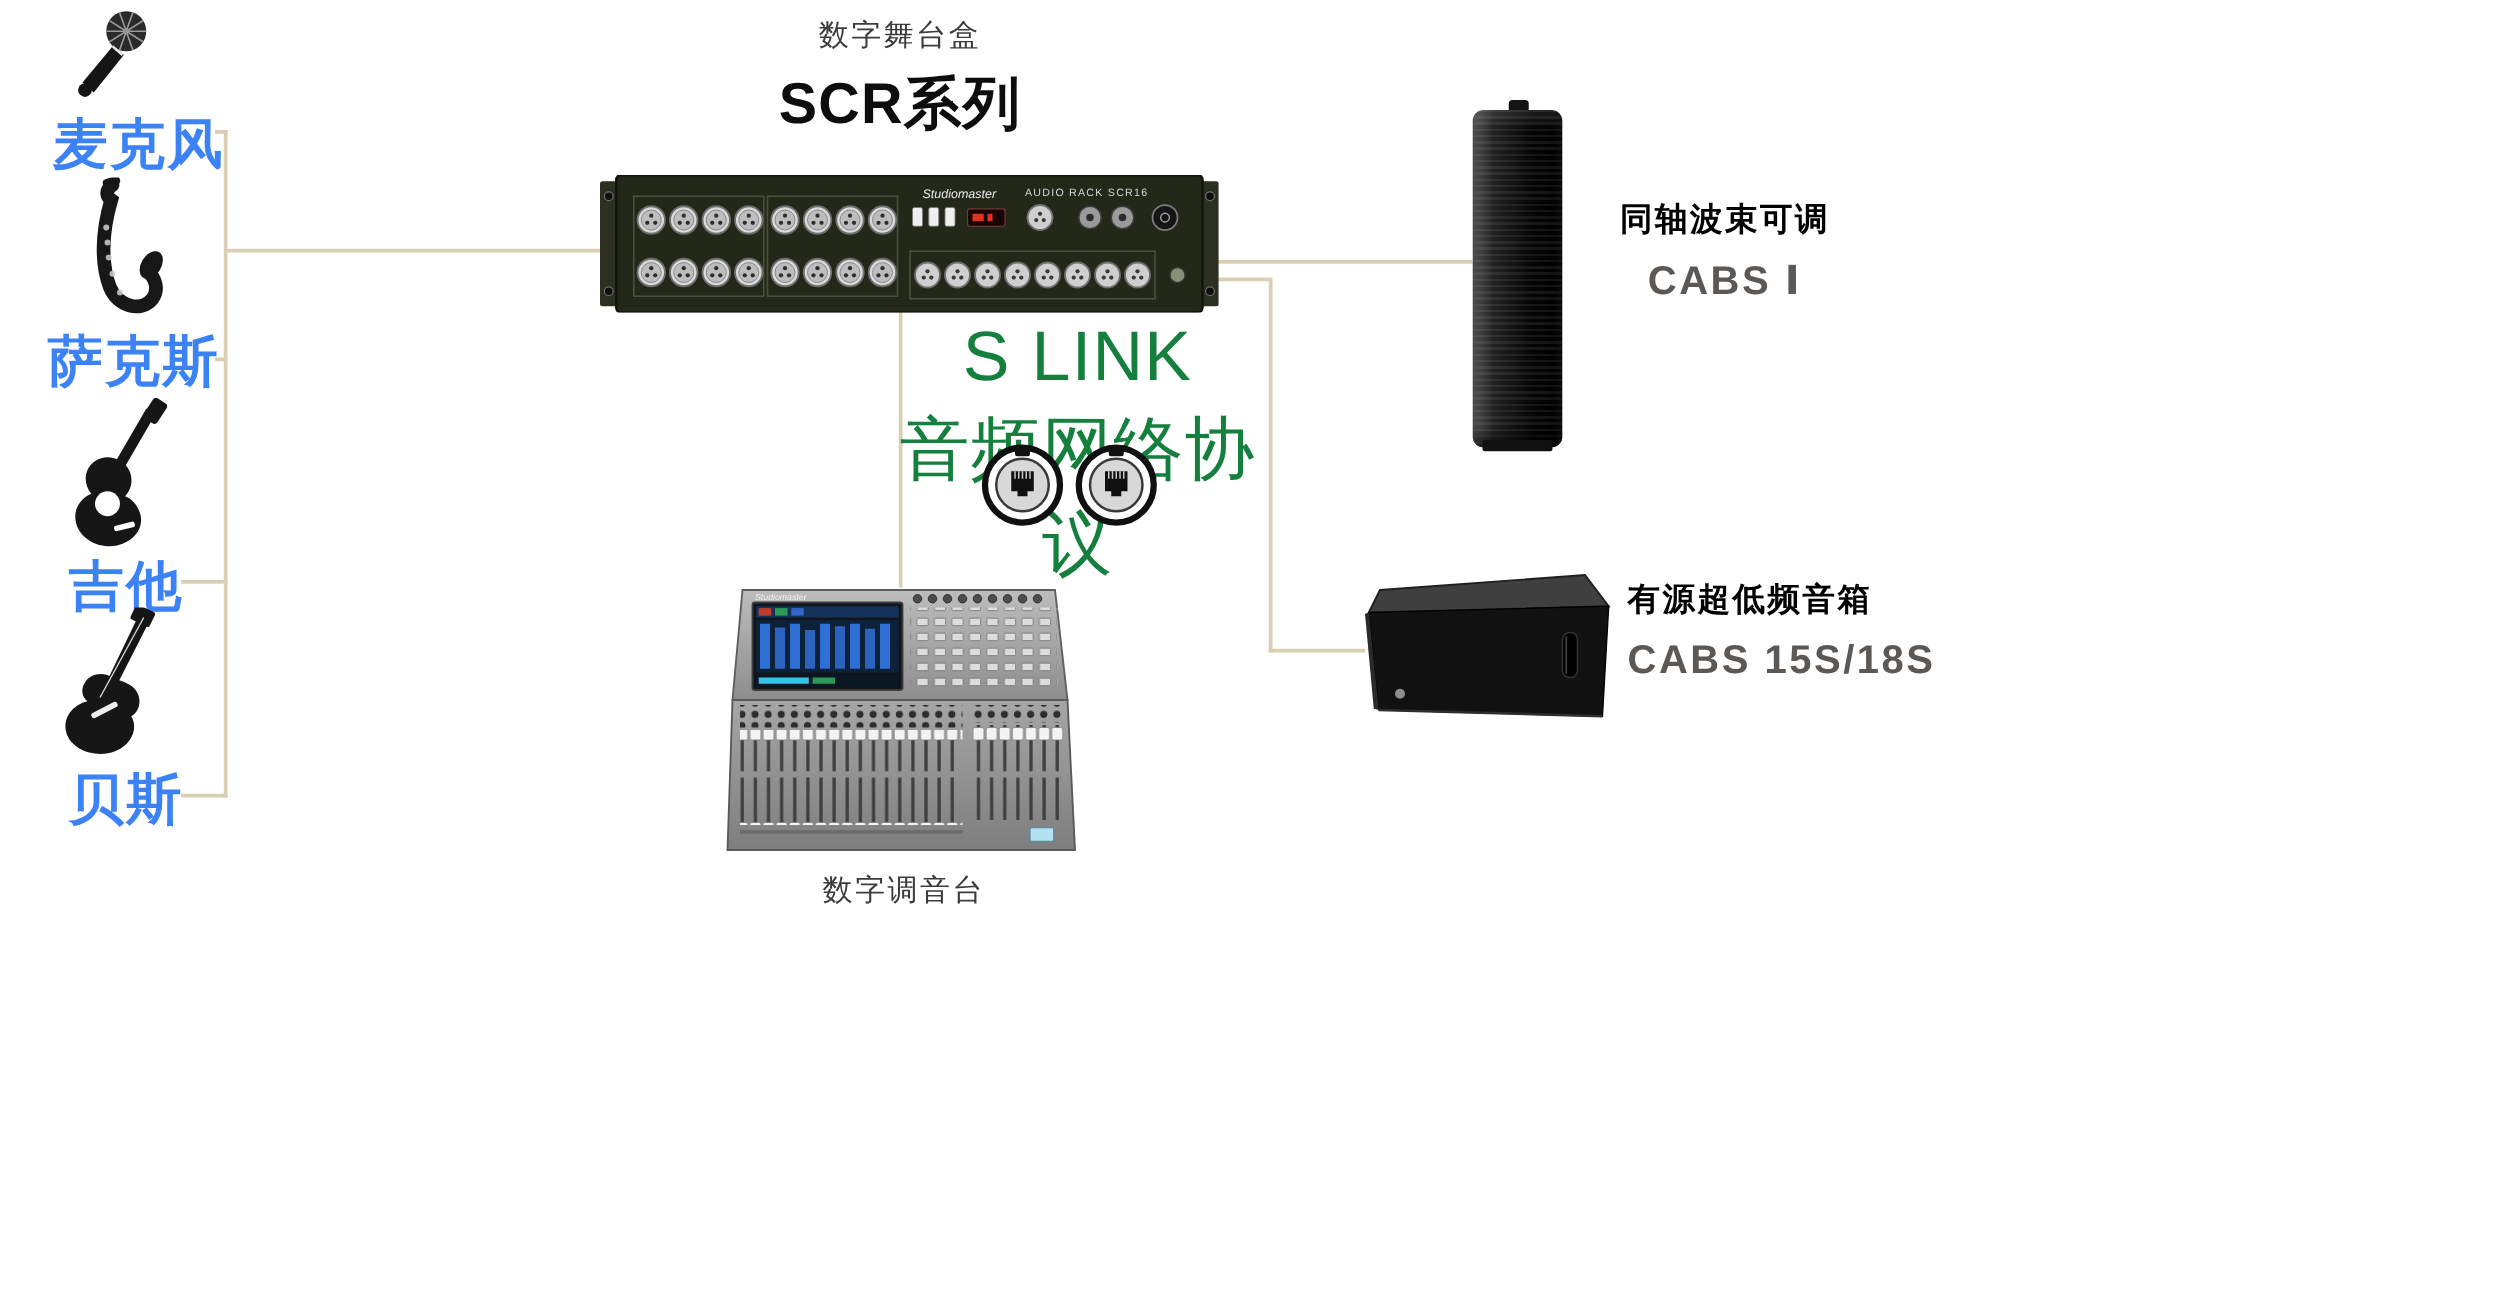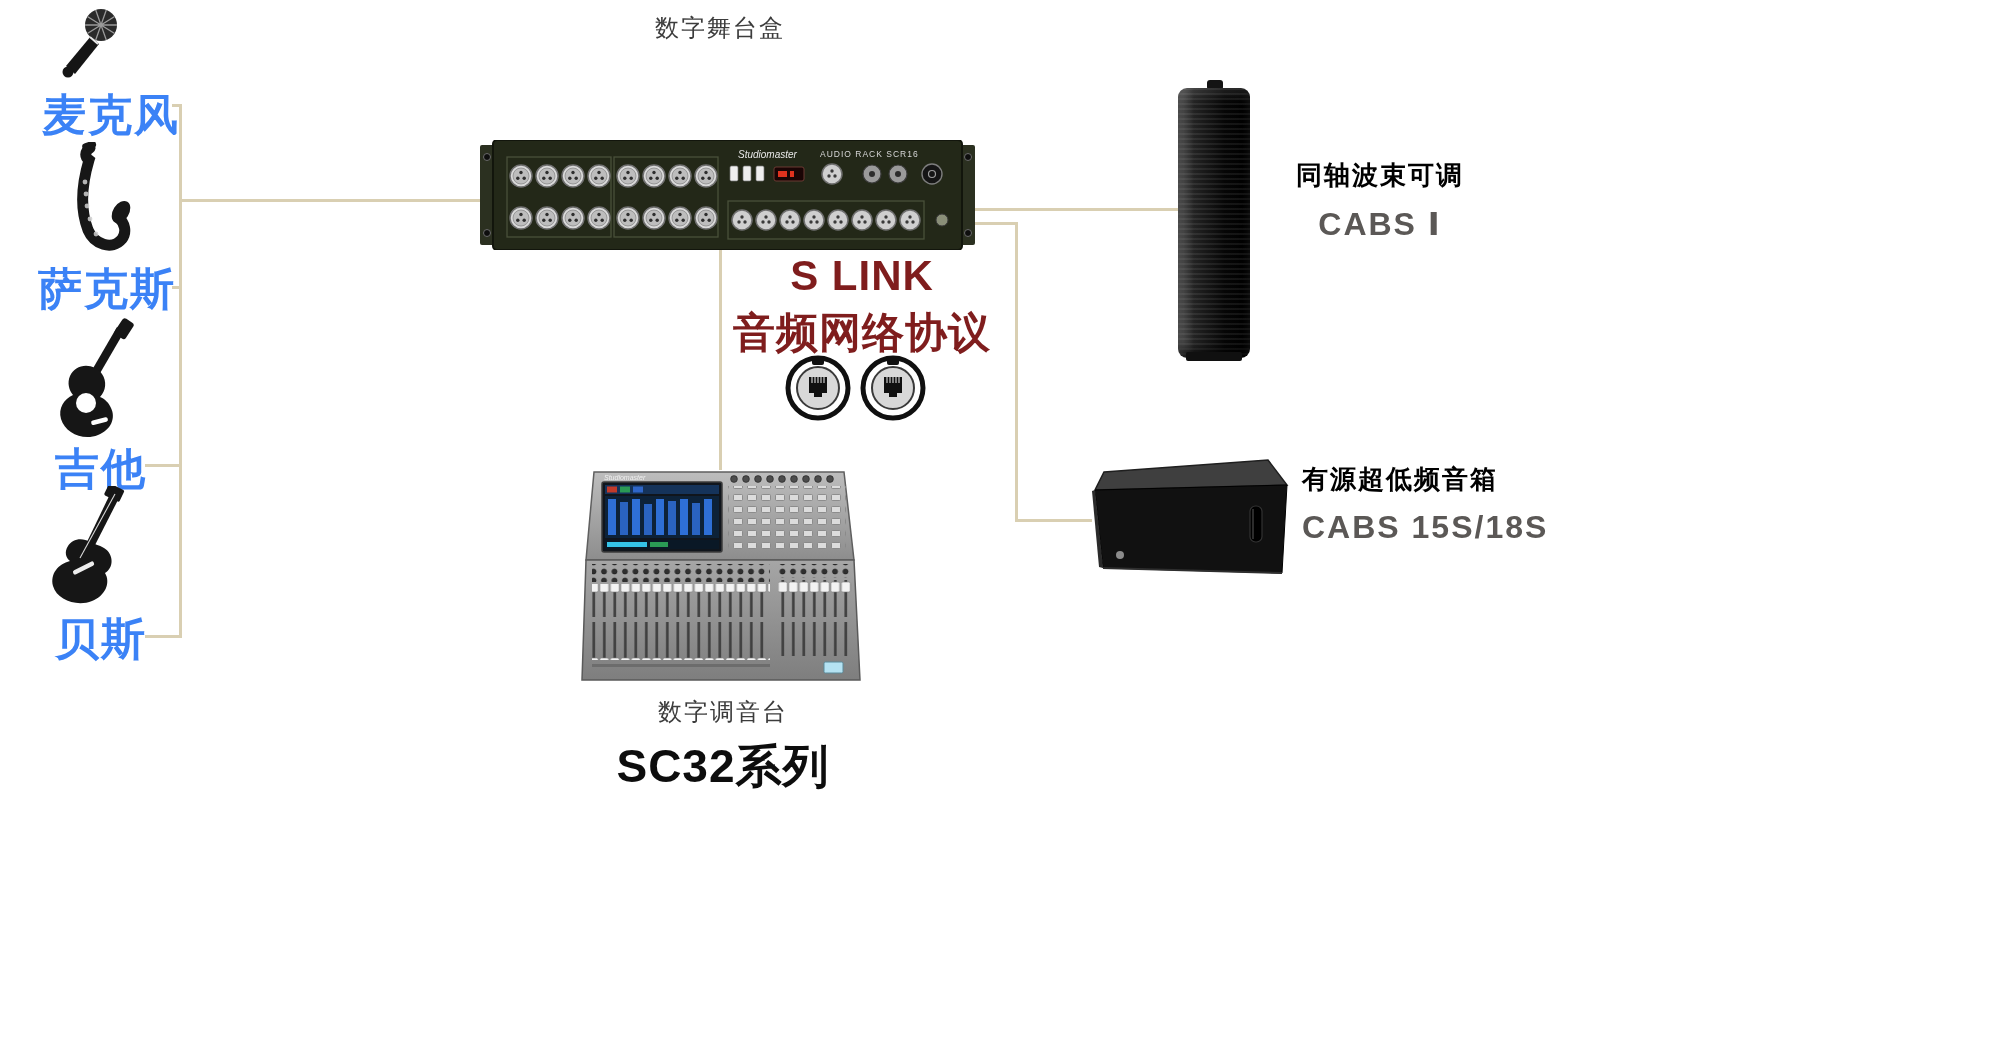--- a/index.html
+++ b/index.html
@@ -4,21 +4,21 @@
 <style>
   html,body{margin:0;padding:0;background:#fff;}
   .canvas{position:relative;width:2000px;height:1049px;background:#fff;overflow:hidden;
           font-family:"Liberation Sans","DejaVu Sans",sans-serif;color:#1a1a1a;}
   .abs{position:absolute;}
   .line{position:absolute;background:#d9cfb2;}
   .zh{font-weight:600;color:#3b82f6;}
   .src-label{font-size:44px;letter-spacing:2px;}
   .hdr-sub{font-size:24px;font-weight:500;color:#3c3c3c;letter-spacing:2px;}
   .hdr-title{font-size:46px;font-weight:700;color:#0d0d0d;letter-spacing:1px;}
-  .slink-t{font-size:42px;font-weight:700;color:#7f1d1d;letter-spacing:1px;}
+  .slink-t{font-size:56px;font-weight:400;color:#15803d;letter-spacing:1px;}
   .desc{font-size:26px;font-weight:600;color:#000000;letter-spacing:2px;}
   .model{font-size:32px;font-weight:700;color:#5b5856;letter-spacing:2px;}
   .center{text-align:center;}
   .colspk{position:absolute;left:1178px;top:88px;width:72px;height:270px;border-radius:9px;
     background:
       repeating-linear-gradient(180deg, rgba(255,255,255,0.07) 0 2px, rgba(0,0,0,0) 2px 5px),
       linear-gradient(90deg,#5a5a5a 0%,#232323 22%,#060606 65%,#000 100%);
     box-shadow: inset 0 8px 10px rgba(255,255,255,0.10), inset 0 -8px 10px rgba(0,0,0,0.6);}
   .colspk-tab{position:absolute;left:1207px;top:80px;width:16px;height:10px;background:#141414;border-radius:3px;}
   .colspk-base{position:absolute;left:1186px;top:352px;width:56px;height:9px;background:#101010;border-radius:2px;}
@@ -87,20 +87,21 @@
       <path d="M68,4 L76,10 L49,63 L42,58 Z"></path>
       <path d="M46,56 C38,51 28,53 24,60 C20,66 22,72 26,75 C14,78 6,88 9,100 C13,114 33,121 48,115 C61,110 67,97 61,87 C70,82 70,68 60,62 C55,59 50,58 46,56 Z"></path>
     </g>
     <path d="M71,8 L36,72" stroke="#d9d9d9" stroke-width="1.1"></path>
     <rect x="28" y="80" width="23" height="4.5" rx="2" fill="#ededed" transform="rotate(-27 39 82)"></rect>
   </svg>
   <div class="abs zh src-label" style="left:55px;top:610px;">贝斯</div>
 
   <div class="abs center" style="left:555px;top:12px;width:330px;">
     <div class="hdr-sub">数字舞台盒</div>
+    <div class="hdr-title" style="margin-top:8px;">SCR系列</div>
   </div>
 
   <svg class="abs" style="left:480px;top:140px;" width="495" height="110" viewBox="0 0 495 110">
     <defs>
       <g id="xlrf">
         <circle r="11" fill="#d9d9d9" stroke="#6f6f6f" stroke-width="1.5"></circle>
         <circle r="8" fill="#bdbdbd" stroke="#8a8a8a" stroke-width="0.8"></circle>
         <circle cx="0" cy="-3.5" r="1.7" fill="#2e2e2e"></circle>
         <circle cx="-3.2" cy="2.2" r="1.7" fill="#2e2e2e"></circle>
         <circle cx="3.2" cy="2.2" r="1.7" fill="#2e2e2e"></circle>
@@ -260,21 +261,20 @@
     <rect x="14" y="96" width="178" height="18" fill="url(#mbtn)"></rect>
     <rect x="14" y="116" width="178" height="76" fill="url(#fad)"></rect>
     <rect x="200" y="96" width="74" height="14" fill="url(#mbtn)"></rect>
     <rect x="200" y="112" width="74" height="76" fill="url(#fad)"></rect>
     <rect x="246" y="194" width="19" height="11" rx="1.5" fill="#b5e2f2" stroke="#5a8a9a" stroke-width="1"></rect>
     <rect x="14" y="196" width="178" height="3" fill="#6c6c6c"></rect>
   </svg>
 
   <div class="abs center" style="left:558px;top:696px;width:330px;">
     <div class="hdr-sub">数字调音台</div>
-    <div class="hdr-title" style="margin-top:8px;">SC32系列</div>
   </div>
 
   <div class="colspk-tab"></div>
   <div class="colspk"></div>
   <div class="colspk-base"></div>
 
   <div class="abs center" style="left:1248px;top:158px;width:264px;">
     <div class="desc">同轴波束可调</div>
     <div class="model" style="margin-top:12px;">CABS Ⅰ</div>
   </div>

